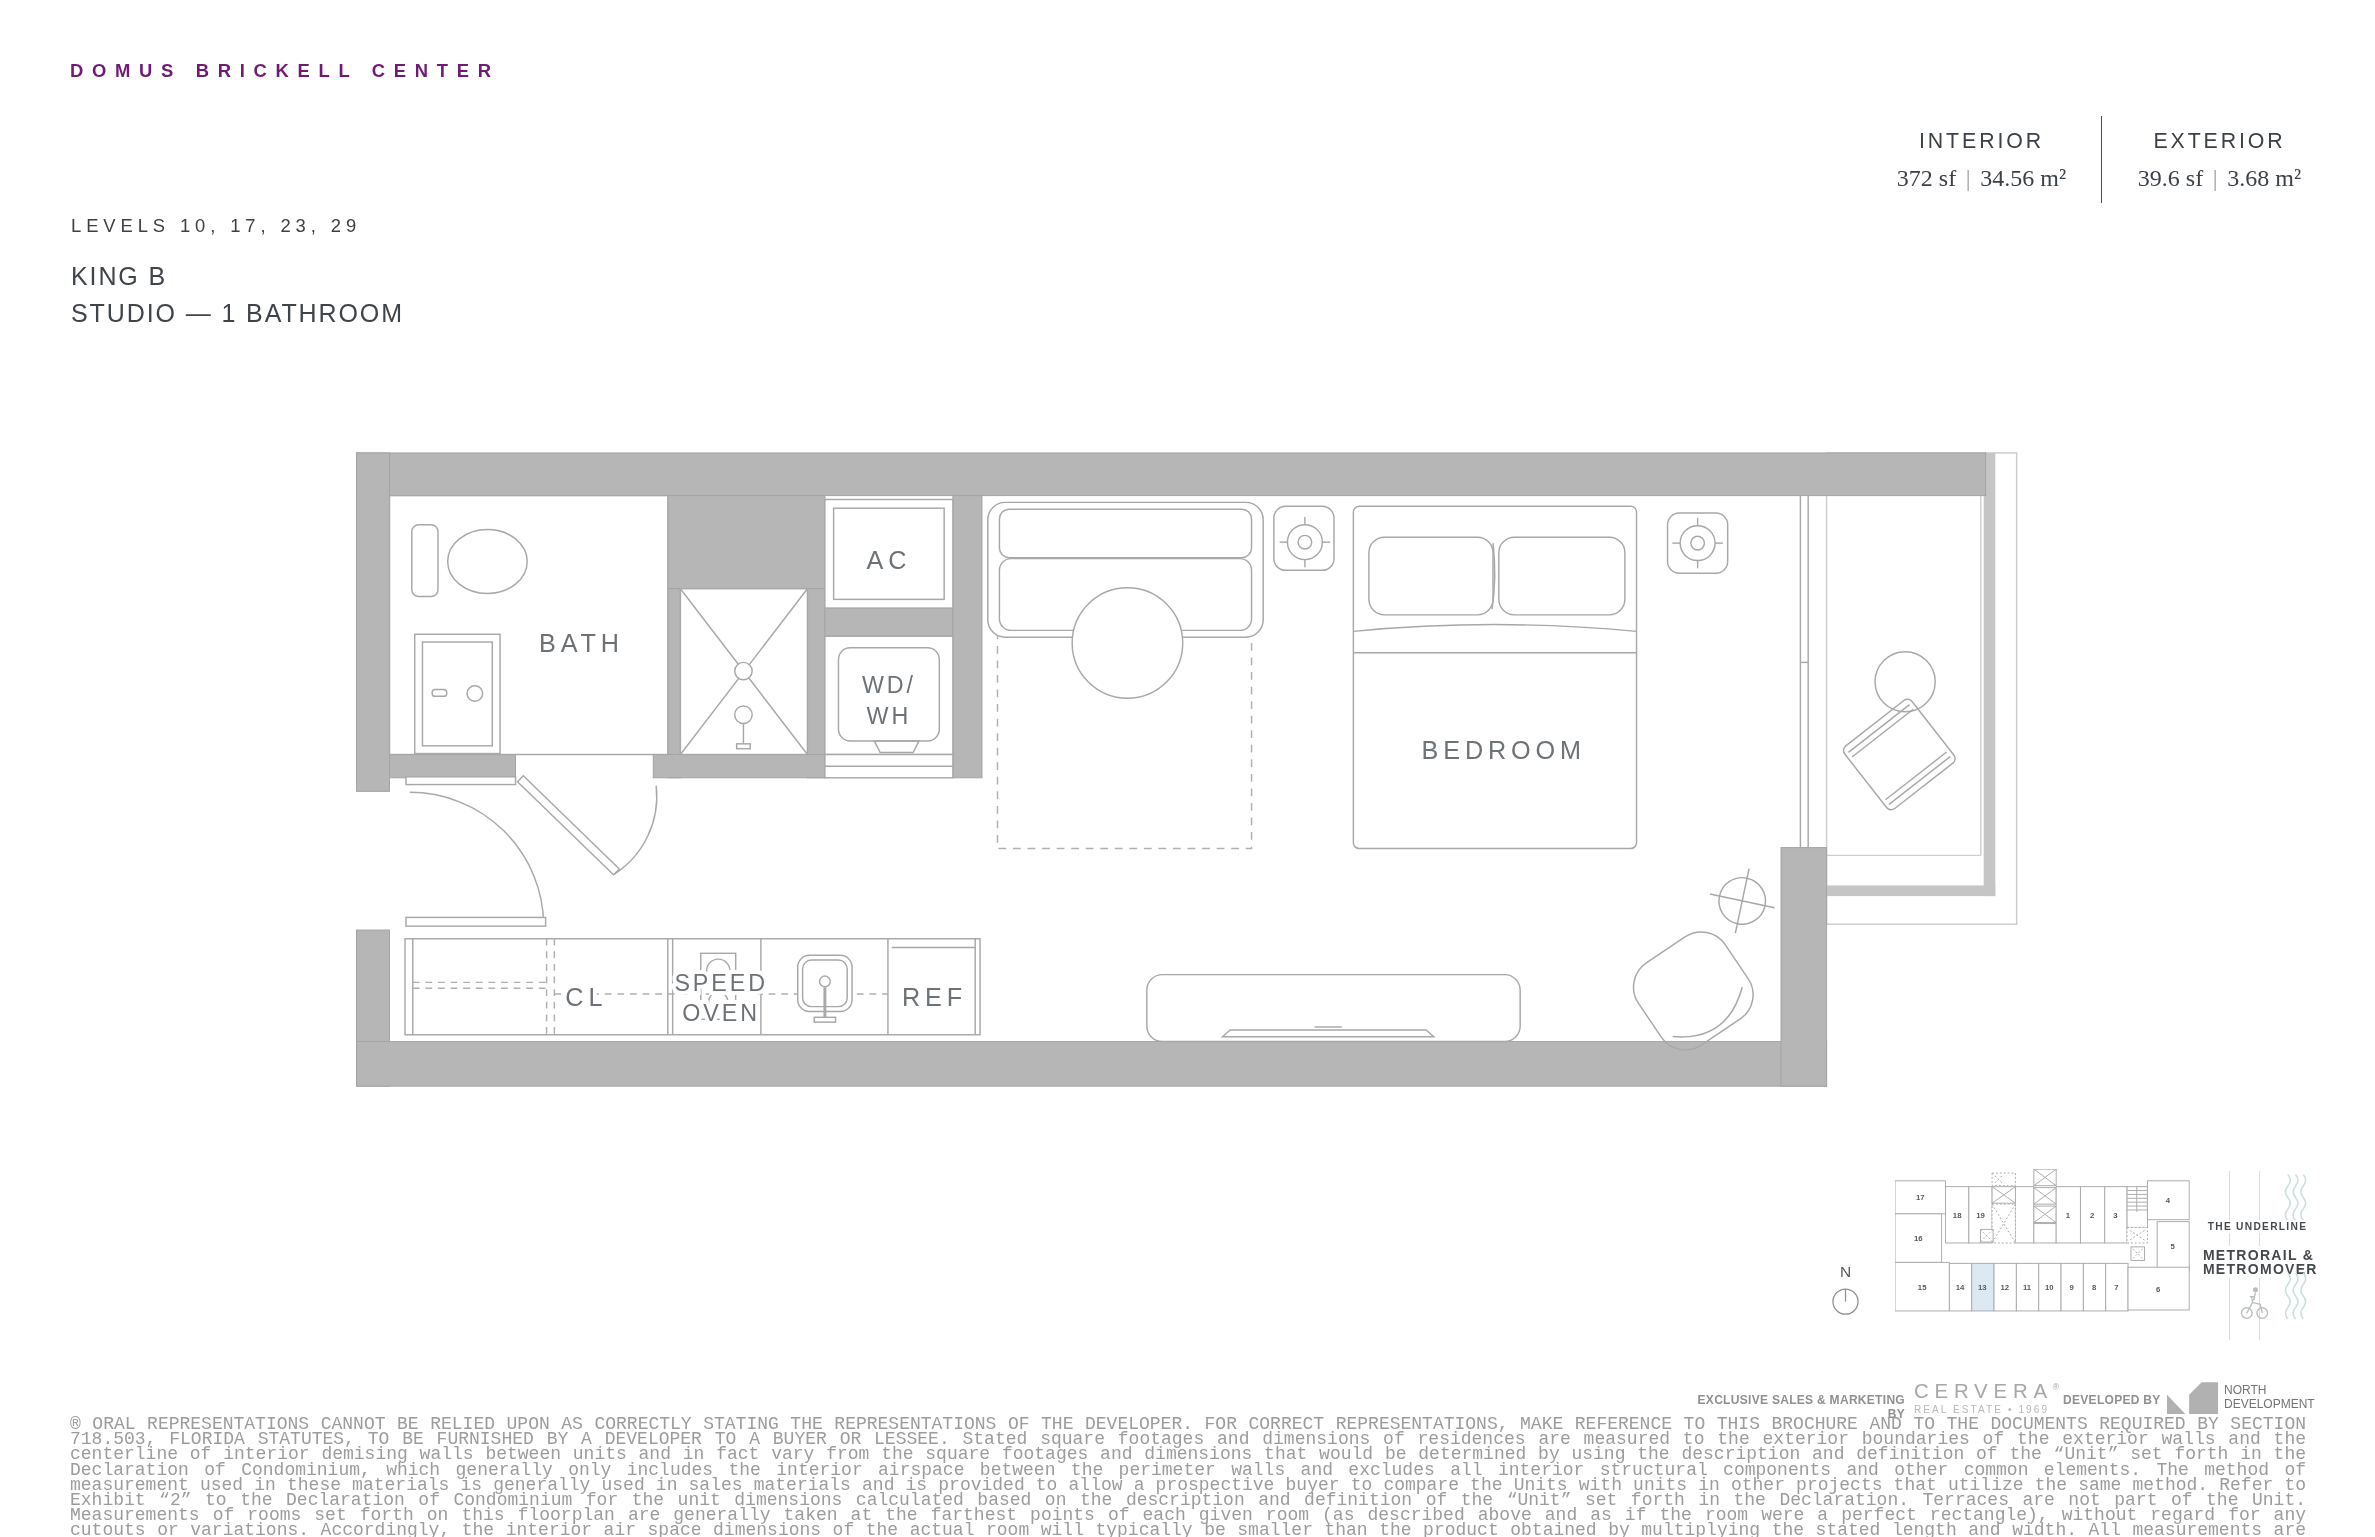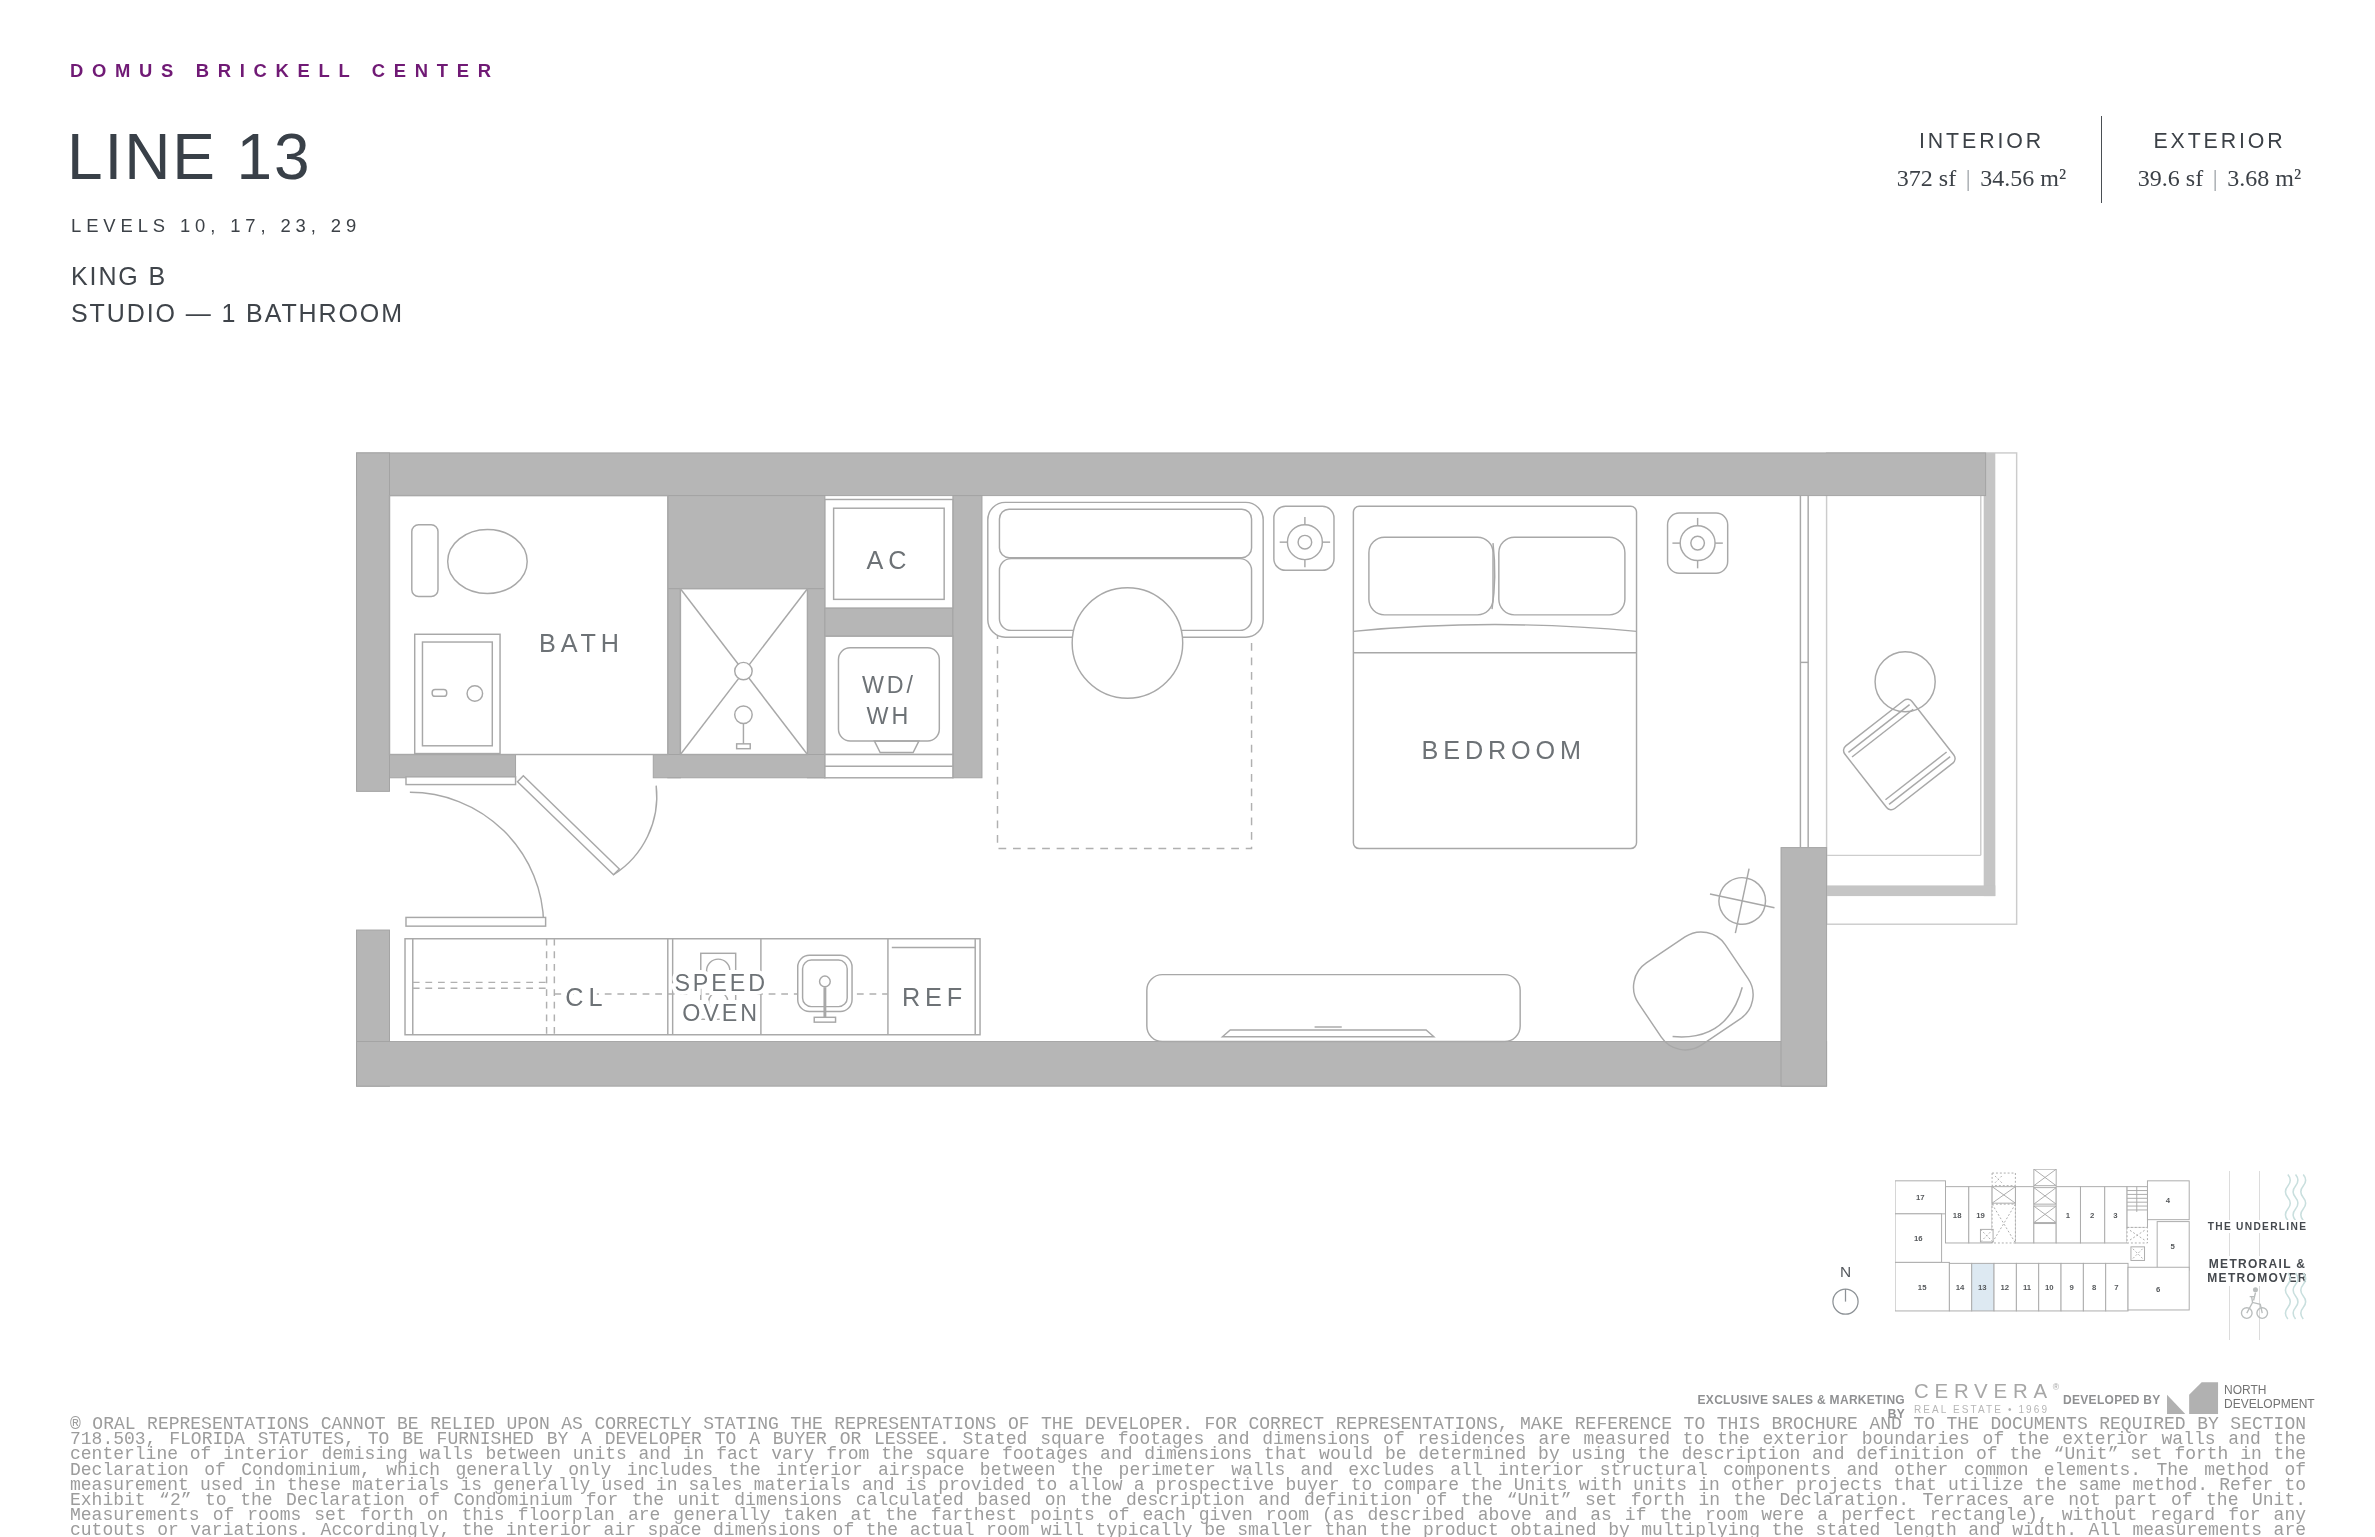--- a/index.html
+++ b/index.html
@@ -24,21 +24,21 @@
   .plan{left:356px;top:451px;}
   
   .keyplan{left:1895px;top:1169px;}
   .compass{left:1826px;top:1260px;}
   .transit{left:2201px;top:1171px;width:113px;height:171px;}
   .road-line{position:absolute;top:0;width:1px;height:169px;background:#dcdcdc;}
   .transit-label{position:absolute;left:0;width:100%;text-align:center;font-weight:700;
                  color:#45494e;background:transparent;}
   .transit-label span{background:#ffffff;padding:1px 1.9px;white-space:nowrap;}
   .underline-label{top:50px;font-size:10.2px;letter-spacing:1.3px;}
-  .metro-label{font-size:12px;letter-spacing:1.3px;line-height:13.6px;margin-top:9px;}
+  .metro-label{font-size:14px;letter-spacing:1.3px;line-height:13.6px;}
   
   .sales-label{left:1686px;top:1393px;width:219px;text-align:right;font-size:12px;font-weight:700;
                color:#8f9092;letter-spacing:0.3px;}
   .cervera{left:1914px;top:1380px;width:132px;text-align:center;}
   .cervera-word{font-size:20.4px;letter-spacing:5.8px;color:#a7a7a7;font-weight:400;white-space:nowrap;}
   .cervera-reg{font-size:8.7px;vertical-align:super;letter-spacing:0;}
   .cervera-sub{margin-top:1px;font-size:10px;letter-spacing:2.1px;color:#b6b6b6;white-space:nowrap;}
   .developed-label{left:2063px;top:1393px;font-size:12px;font-weight:700;color:#8f9092;letter-spacing:0.3px;}
   .north-logo{left:2167px;top:1382px;}
   .north-name{left:2224px;top:1384px;font-size:12px;line-height:13.6px;color:#737373;}
@@ -50,21 +50,20 @@
   .plan-label-sm{fill:#6d7276;font-size:24px;letter-spacing:3px;text-anchor:middle;}
   .halo{paint-order:stroke;stroke:#ffffff;stroke-width:8px;}
   .kp-num{fill:#56595c;font-size:8px;font-weight:700;text-anchor:middle;}
 </style>
 </head>
 <body>
 
 <div class="page">
 
   <div class="abs brand">DOMUS BRICKELL CENTER</div>
-  <div class="abs line-title">LINE 13</div>
   <div class="abs levels">LEVELS 10, 17, 23, 29</div>
   <div class="abs unit-type">KING B</div>
   <div class="abs unit-config">STUDIO — 1 BATHROOM</div>
 
   <div class="abs stat-block interior-block">
     <div class="stat-label">INTERIOR</div>
     <div class="stat-values">
       <span>372 sf</span><span class="stat-sep">|</span><span>34.56 m²</span>
     </div>
   </div>

